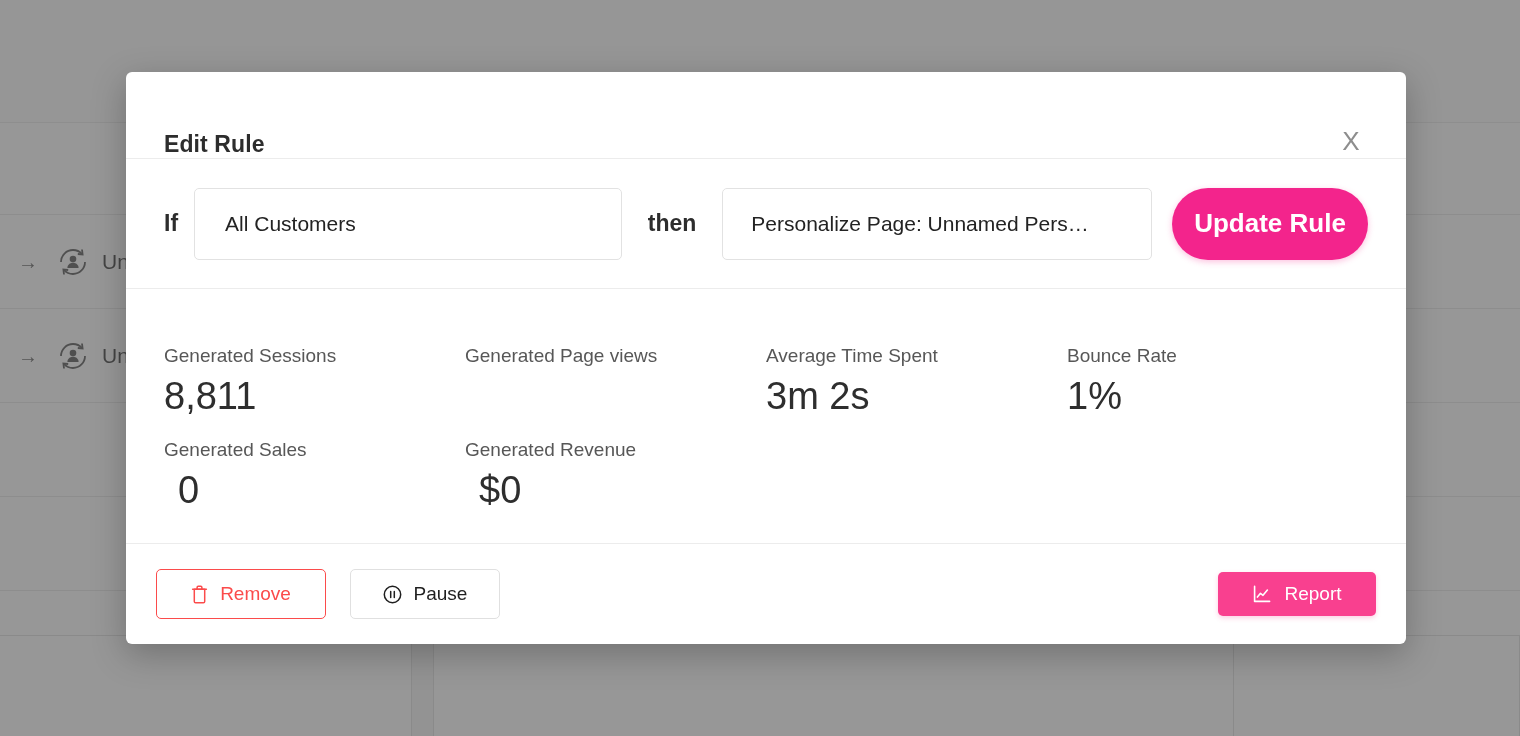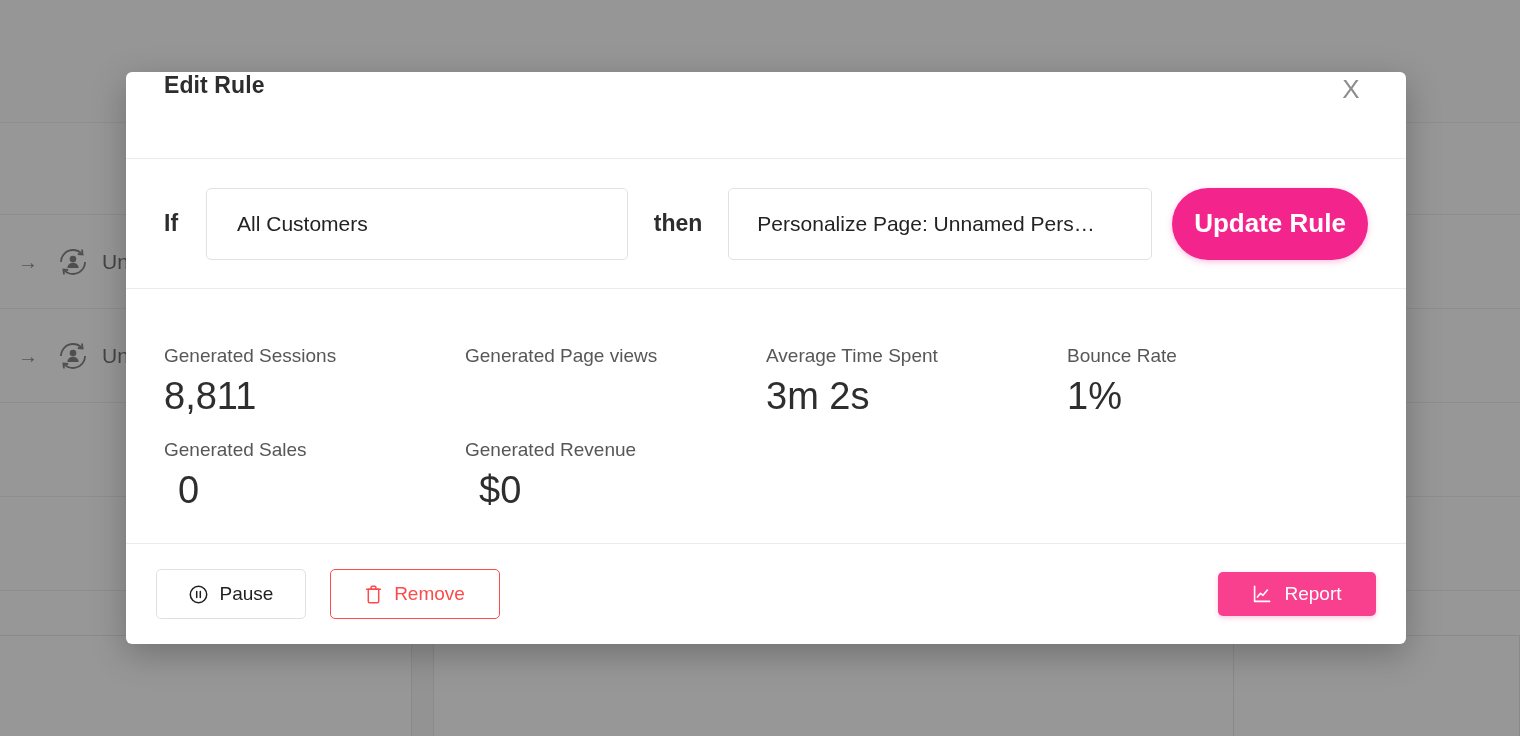--- a/index.html
+++ b/index.html
@@ -70,42 +70,42 @@
     background: #ffffff;
     border-radius: 6px;
     box-shadow: 0 10px 34px rgba(0,0,0,0.25);
     display: flex; flex-direction: column;
     overflow: hidden;
   }
 
   .modal-header {
     height: 87px; flex: 0 0 87px;
     border-bottom: 1px solid #ececec;
-    display: flex; align-items: flex-start; justify-content: space-between;
+    display: flex; align-items: flex-end; justify-content: space-between;
     padding: 0 38px;
   }
   .modal-title {
     font-size: 23px; font-weight: bold; color: #2d2d2d; letter-spacing: 0.1px;
   }
   .close-btn {
     width: 34px; height: 34px; display: flex; align-items: center; justify-content: center;
     color: #8e8e8e; font-size: 26px; font-weight: 300; cursor: pointer;
     line-height: 1; user-select: none;
   }
 
   .rule-bar {
     height: 130px; flex: 0 0 130px;
     border-bottom: 1px solid #ececec;
     display: flex; align-items: center;
     padding: 0 38px;
   }
   .rule-word {
     font-size: 23px; font-weight: bold; color: #2d2d2d;
   }
-  .rule-word.if { margin-right: 28px; }
+  .rule-word.if { margin-right: 16px; }
   .rule-word.then { margin: 0 26px; }
   .rule-select {
     height: 72px; border: 1px solid #e2e2e2; border-radius: 5px;
     background: #ffffff;
     display: flex; align-items: center;
     padding: 0 30px;
     font-size: 21px; color: #232323;
     white-space: nowrap; overflow: hidden;
     cursor: pointer;
   }
@@ -255,39 +255,39 @@
         <div class="stat-label">Generated Revenue</div>
         <div class="stat-value indent">$0</div>
       </div>
       <div class="stat-cell"></div>
       <div class="stat-cell"></div>
     </div>
   </div>
 
   <div class="modal-footer">
     <div class="footer-left">
-      <button class="btn btn-pause">
-        <span>
-          <svg width="19" height="19" viewBox="0 0 19 19" fill="none" stroke="currentColor" stroke-width="1.5">
-            <circle cx="9.5" cy="9.5" r="8.2"></circle>
-            <path d="M7.7 6.6v5.8M11.3 6.6v5.8" stroke-linecap="round"></path>
-          </svg>
-        </span>
-        <span>Pause</span>
-      </button>
       <button class="btn btn-remove">
         <span>
           <svg width="17" height="19" viewBox="0 0 17 19" fill="none" stroke="currentColor" stroke-width="1.5" stroke-linecap="round" stroke-linejoin="round">
             <path d="M1.6 4.3h13.8"></path>
             <path d="M6.1 4.3V2.4c0-.6.5-1.1 1.1-1.1h2.6c.6 0 1.1.5 1.1 1.1v1.9"></path>
             <path d="M3.3 4.3h10.4v12.1c0 .7-.6 1.3-1.3 1.3H4.6c-.7 0-1.3-.6-1.3-1.3V4.3z"></path>
           </svg>
         </span>
         <span>Remove</span>
       </button>
+      <button class="btn btn-pause">
+        <span>
+          <svg width="19" height="19" viewBox="0 0 19 19" fill="none" stroke="currentColor" stroke-width="1.5">
+            <circle cx="9.5" cy="9.5" r="8.2"></circle>
+            <path d="M7.7 6.6v5.8M11.3 6.6v5.8" stroke-linecap="round"></path>
+          </svg>
+        </span>
+        <span>Pause</span>
+      </button>
     </div>
     <button class="btn btn-report">
       <span>
         <svg width="20" height="20" viewBox="0 0 20 20" fill="none" stroke="currentColor" stroke-width="1.6" stroke-linecap="round" stroke-linejoin="round">
           <path d="M2.6 2.4v15h15"></path>
           <path d="M5.4 13.1l3.1-3.8 2.5 2 4.4-5.2"></path>
         </svg>
       </span>
       <span>Report</span>
     </button>

